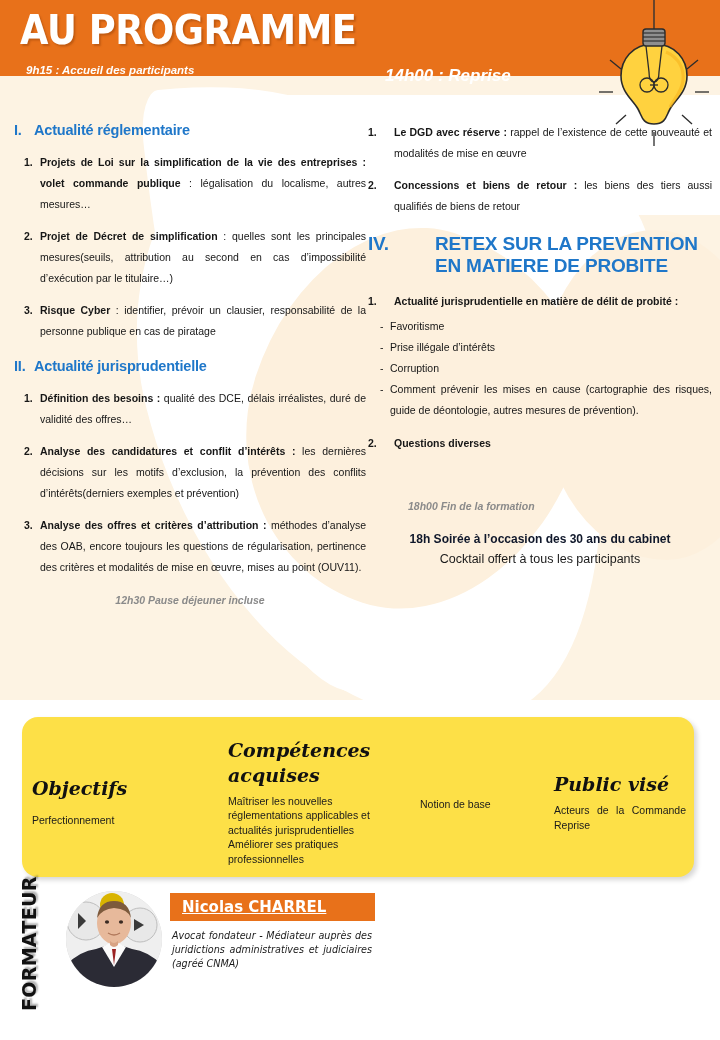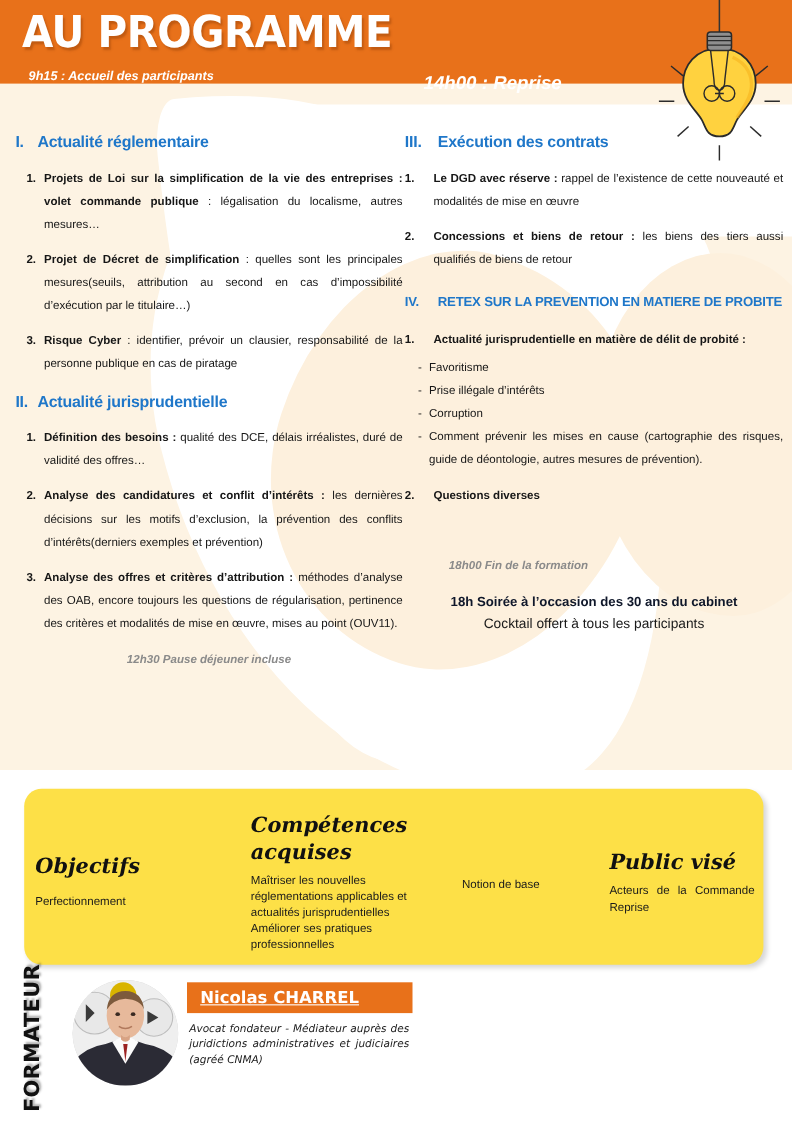--- a/index.html
+++ b/index.html
@@ -86,21 +86,21 @@
   .col-left{left:14px;top:122px;width:352px;}
   .col-right{left:368px;top:122px;width:344px;}
 
   .sec-head{
     color:#1F77C9;font-weight:bold;font-size:14.5px;
     margin:0 0 14px 0;letter-spacing:-0.2px;
     display:flex;
   }
   .sec-head .num{display:inline-block;min-width:20px;}
   .sec-head.wide .num{min-width:30px;}
-  .sec-head.caps{font-size:12px;line-height:22px;text-transform:uppercase;}
+  .sec-head.caps{font-size:19px;line-height:22px;text-transform:uppercase;gap:37px;}
 
   ol.items{margin:0;padding:0;list-style:none;}
   ol.items > li{
     display:flex;margin:0 0 11px 0;
     font-size:10.5px;line-height:21px;color:#161616;
   }
   ol.items > li .n{
     min-width:26px;font-weight:bold;font-size:10.5px;padding-left:10px;
     box-sizing:border-box;
   }
@@ -262,24 +262,20 @@
         <span class="n">3.</span>
         <span class="body"><b>Analyse des offres et critères d’attribution :</b><span> méthodes d’analyse des OAB, encore toujours les questions de régularisation, pertinence des critères et modalités de mise en œuvre, mises au point (OUV11).</span></span>
       </li>
     </ol>
 
     <div class="note-ital">12h30 Pause déjeuner incluse</div>
   </div>
 
   <div class="col col-right">
 
-    <div class="sec-head wide">
-      <span class="num">III.</span>
-      <span>Exécution des contrats</span>
-    </div>
 
     <ol class="items">
       <li>
         <span class="n" style="padding-left:0;">1.</span>
         <span class="body"><b>Le DGD avec réserve :</b><span> rappel de l’existence de cette nouveauté et modalités de mise en œuvre</span></span>
       </li>
       <li>
         <span class="n" style="padding-left:0;">2.</span>
         <span class="body"><b>Concessions  et biens de retour :</b><span> les biens des tiers aussi qualifiés de biens de retour</span></span>
       </li>

